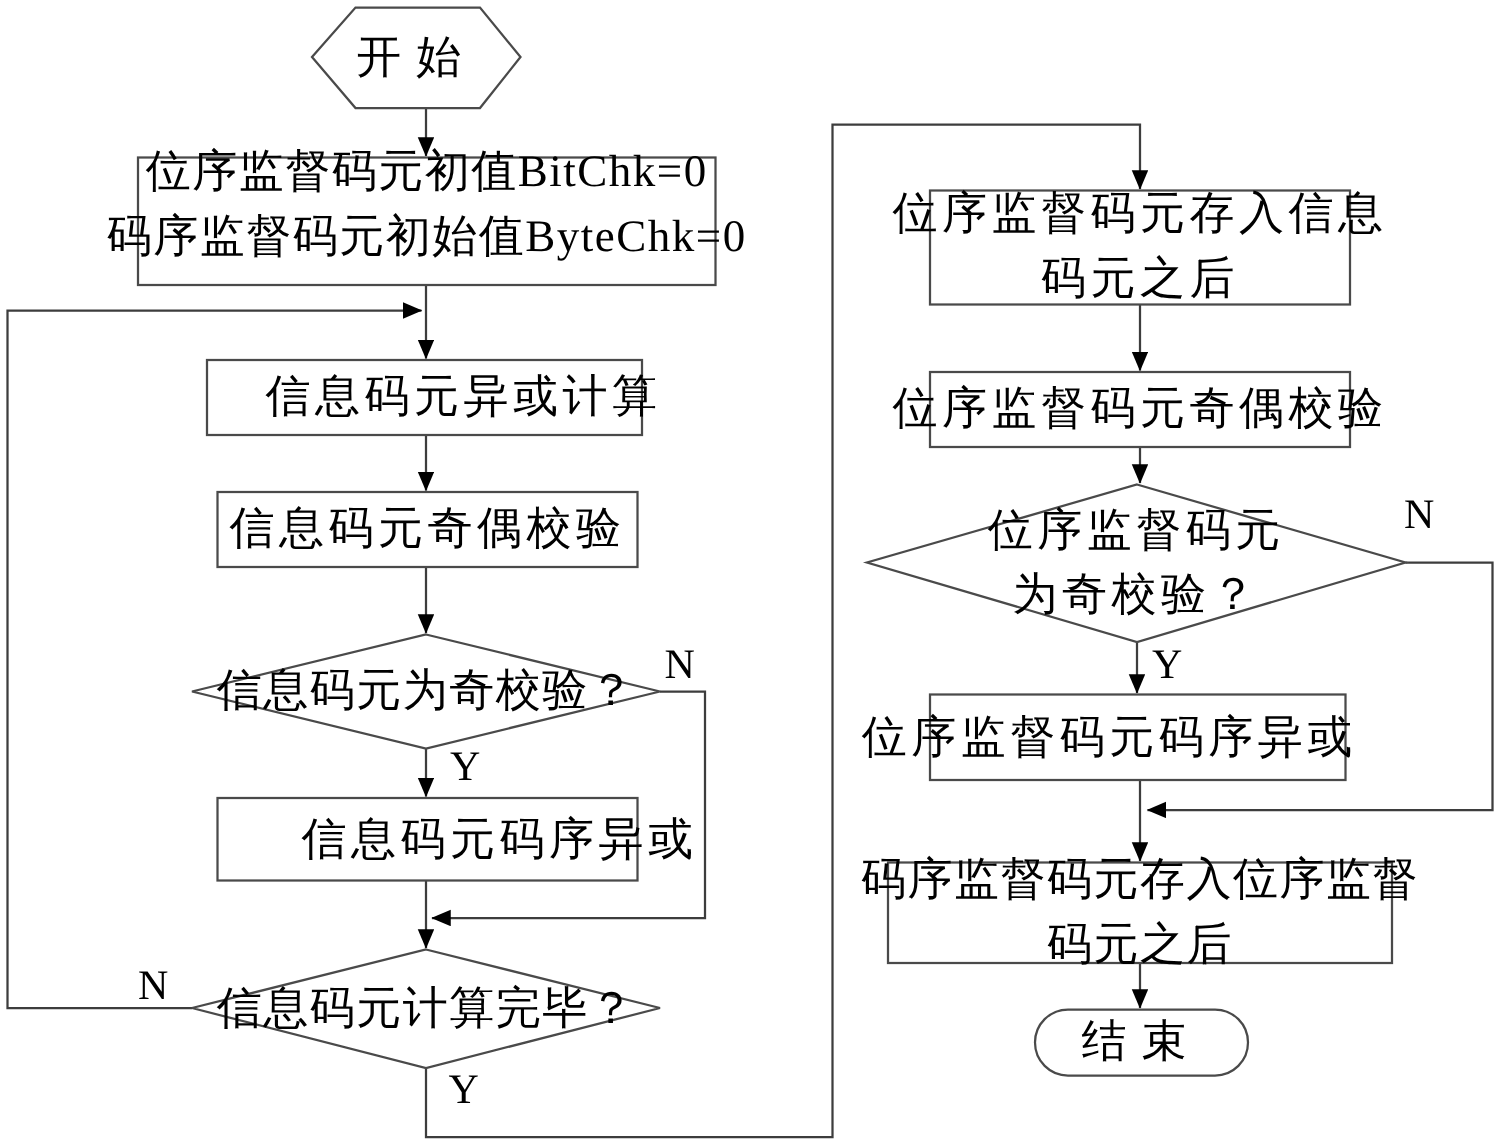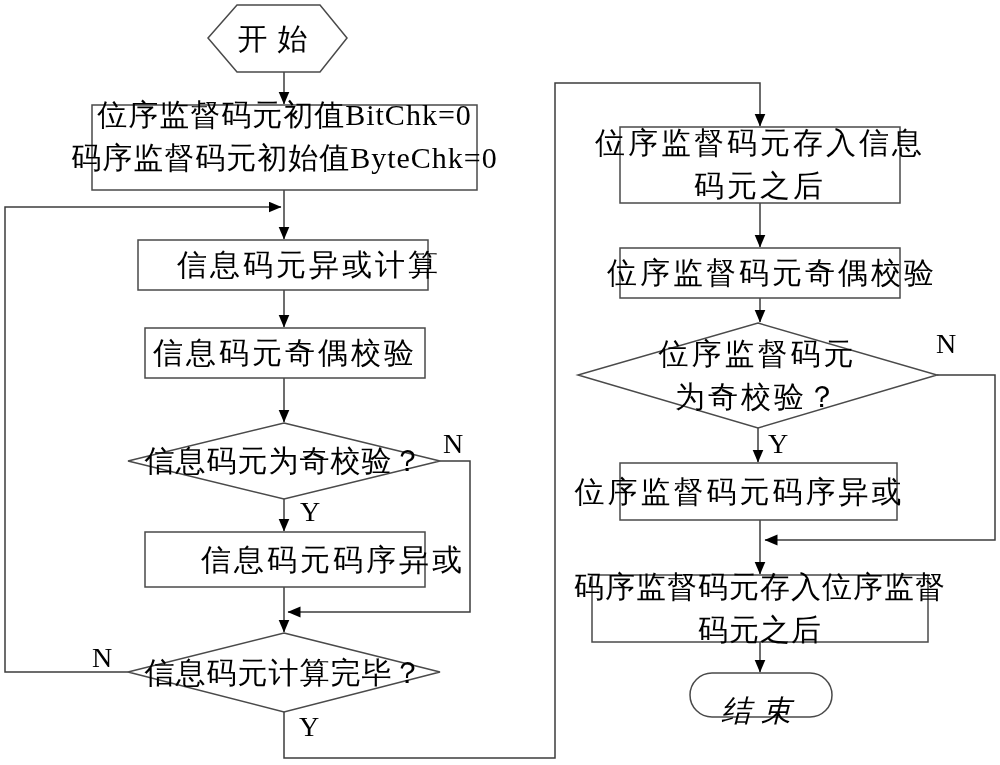--- a/index.html
+++ b/index.html
@@ -115,35 +115,35 @@
 
   <div class="txt" style="left:145px; top:532px; width:280px; height:55px;margin-left:48px;">信息码元码序异或</div>
 
   <div class="txt" style="left:128px; top:633px; width:312px; height:79px; letter-spacing:1px;">信息码元计算完毕？</div>
 
   <div class="txt twoline" style="left:620px; top:127px; width:280px; height:76px;">
     <span>位序监督码元存入信息</span>
     <span>码元之后</span>
   </div>
 
-  <div class="txt" style="left:620px; top:248px; width:280px; height:50px;margin-left:12px;">位序监督码元奇偶校验</div>
+  <div class="txt" style="left:620px; top:248px; width:280px; height:50px;">位序监督码元奇偶校验</div>
 
   <div class="txt twoline" style="left:578px; top:323px; width:359px; height:105px;text-align:right;">
     <span>位序监督码元</span>
     <span>为奇校验？</span>
   </div>
 
   <div class="txt" style="left:602px; top:463px; width:275px; height:57px;">位序监督码元码序异或</div>
 
   <div class="txt twoline" style="left:592px; top:575px; width:336px; height:67px; letter-spacing:1px;border-radius:21px;">
     <span>码序监督码元存入位序监督</span>
     <span>码元之后</span>
   </div>
 
-  <div class="txt terminal" style="left:690px; top:689px; width:142px; height:44px;font-style:italic;">结束</div>
+  <div class="txt terminal" style="left:690px; top:673px; width:142px; height:44px;">结束</div>
 
   <div class="edge-label" style="left:443px; top:430px;">N</div>
   <div class="edge-label" style="left:300px; top:498px;">Y</div>
   <div class="edge-label" style="left:92px; top:644px;">N</div>
   <div class="edge-label" style="left:299px; top:713px;">Y</div>
   <div class="edge-label" style="left:936px; top:330px;">N</div>
   <div class="edge-label" style="left:768px; top:430px;">Y</div>
 
 </div>
 

